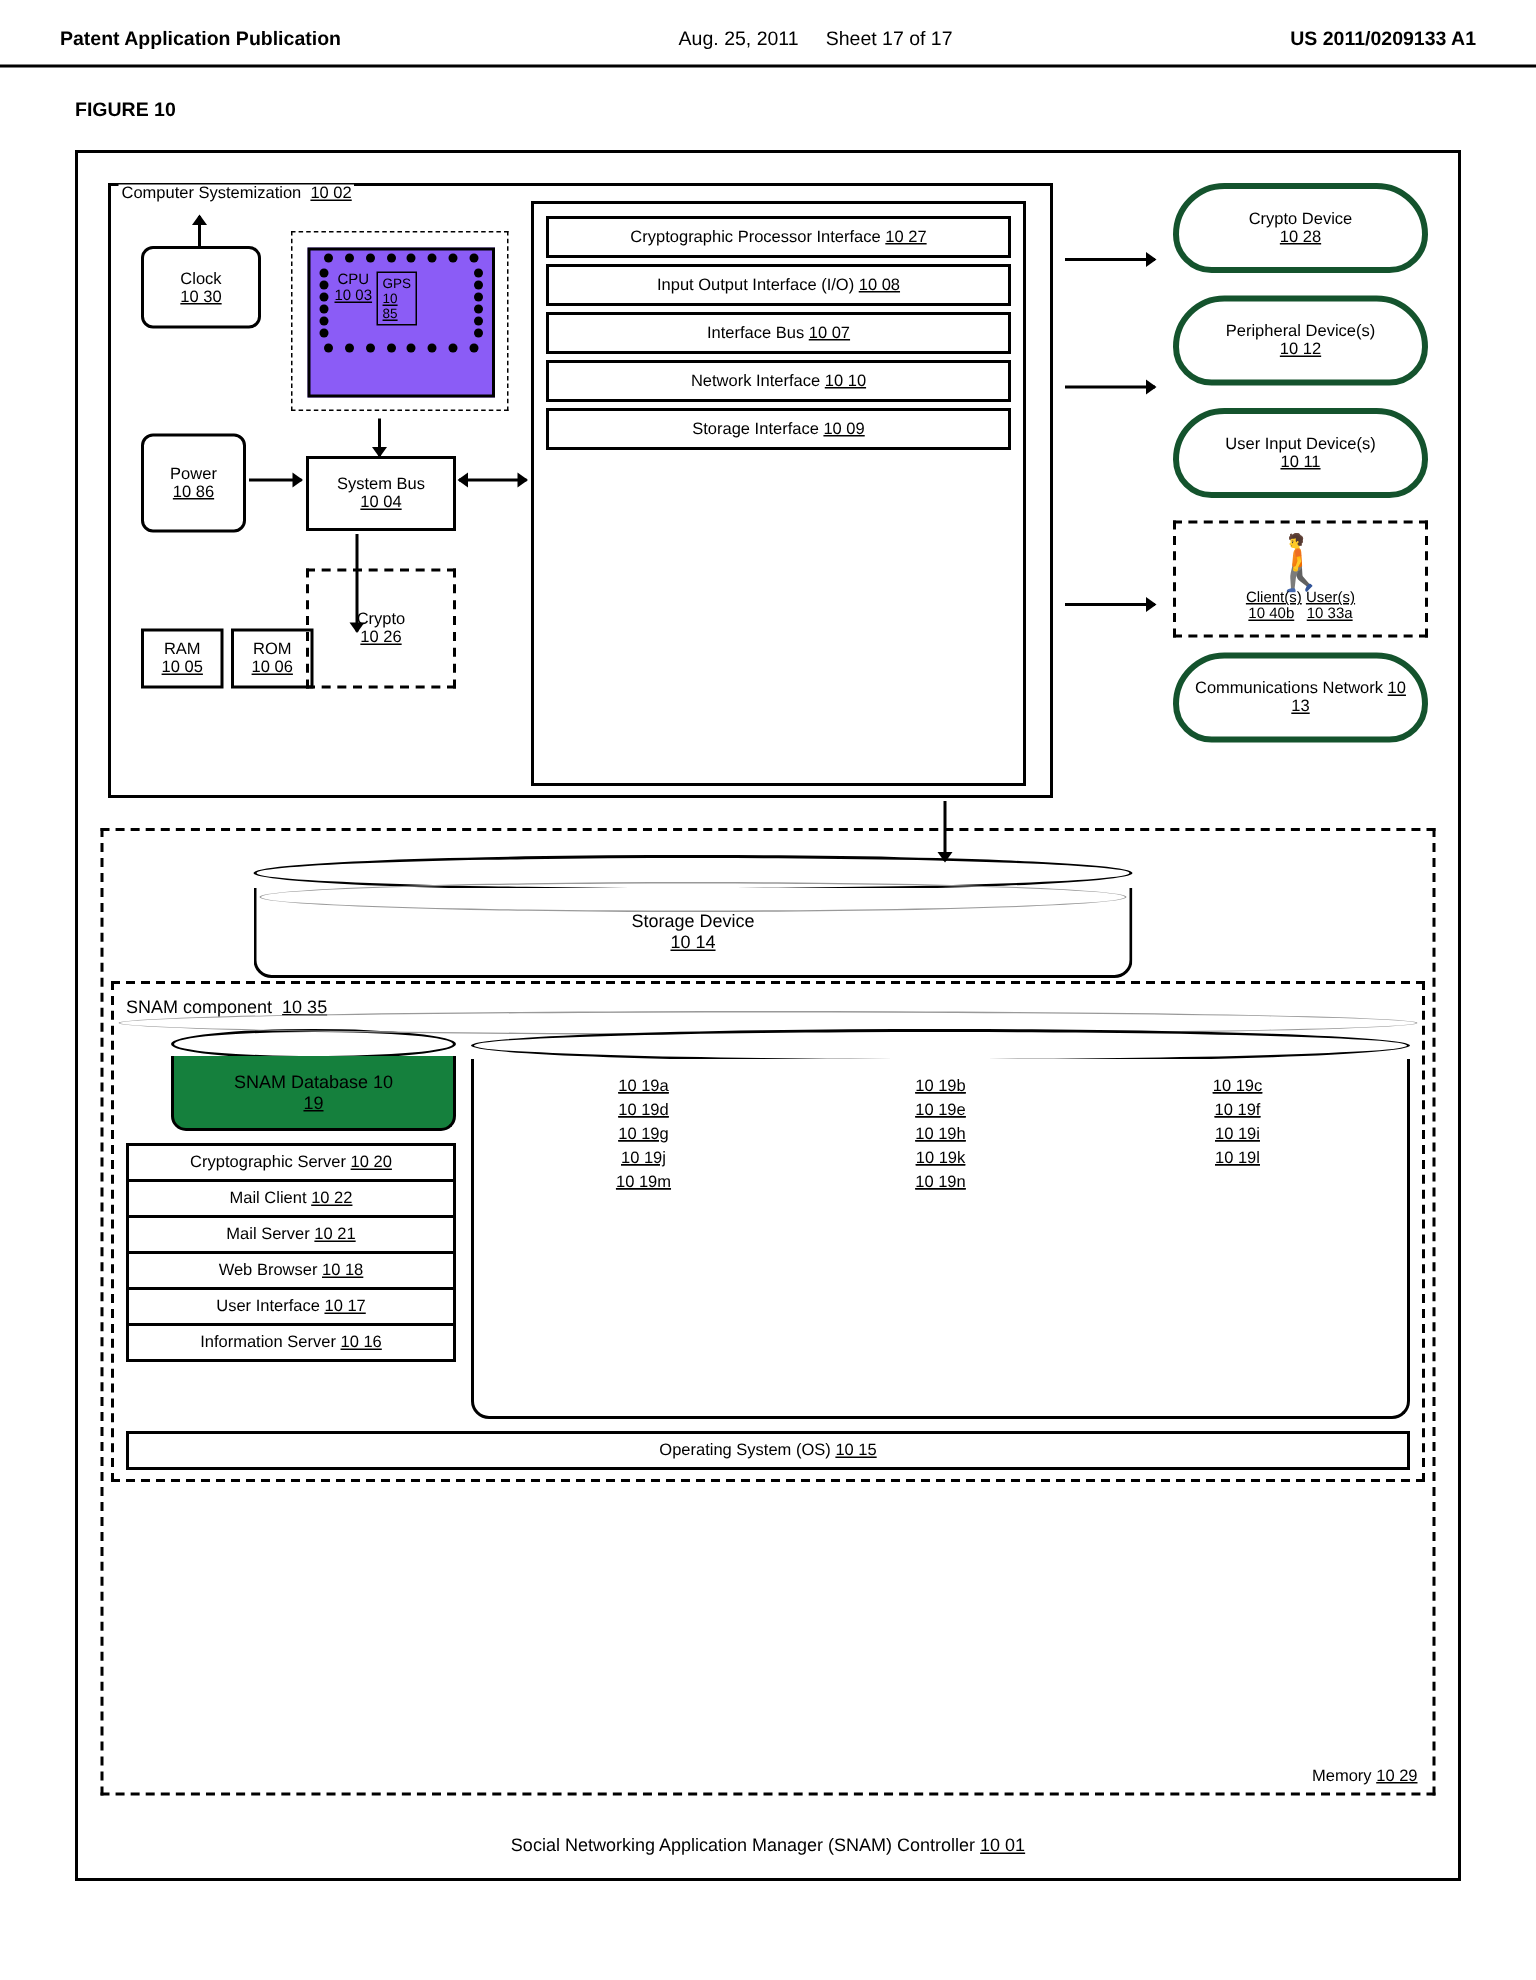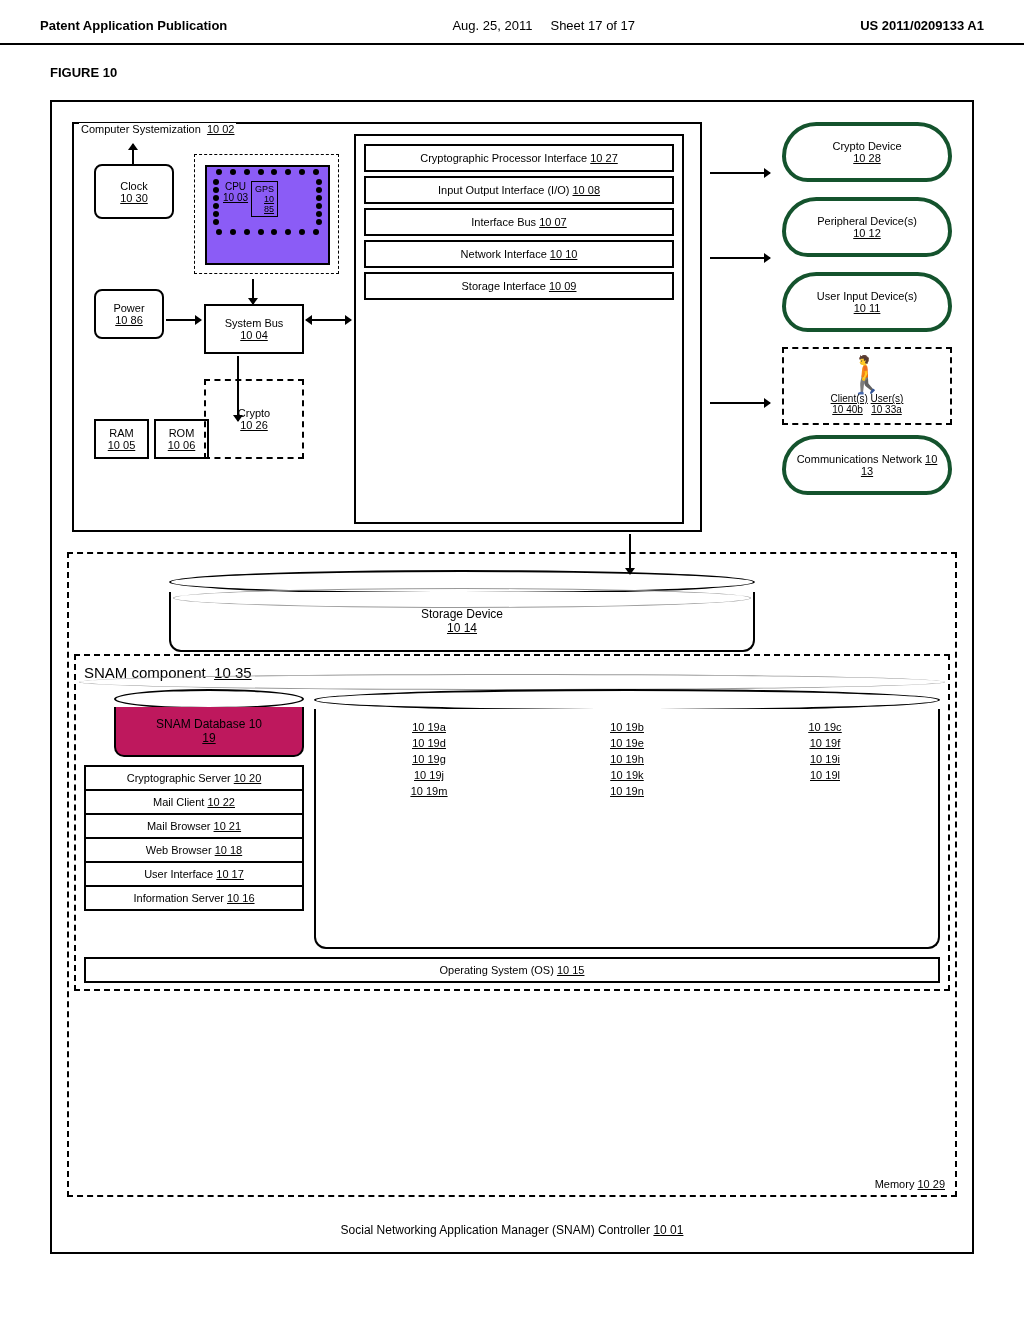--- a/index.html
+++ b/index.html
@@ -84,21 +84,21 @@
       text-align: center;
       font-size: 11px;
     }
 
     
     .power-box {
       position: absolute;
       top: 165px;
       left: 20px;
       width: 70px;
-      height: 50px;
+      height: 66px;
       border: 2px solid #000;
       border-radius: 8px;
       display: flex;
       flex-direction: column;
       align-items: center;
       justify-content: center;
       text-align: center;
       font-size: 11px;
     }
 
@@ -164,21 +164,21 @@
       width: 6px;
       height: 6px;
       background: #000;
       border-radius: 50%;
     }
 
     .gps-block {
       border: 1px solid #000;
       font-size: 9px;
       padding: 2px 3px;
-      text-align: right;
+      text-align: left;
     }
 
     
     .system-bus-box {
       position: absolute;
       top: 180px;
       left: 130px;
       width: 100px;
       height: 50px;
       border: 2px solid #000;
@@ -554,46 +554,46 @@
 
         <div style="border: 2px solid #000; border-top: none; border-radius: 0 0 12px 12px; height: 60px; display:flex; flex-direction:column; align-items:center; justify-content:center; background:#fff;">
           <span>Storage Device</span>
           <u><span>10 14</span></u>
         </div>
       </div>
 
       <div class="arrow-down" style="position:absolute; top:-20px; left:560px; height:40px;"></div>
 
       <div style="position:absolute; top:100px; left:5px; right:5px; border: 2px dashed #000; padding: 8px;">
-        <div style="font-size:15px; margin-bottom:8px;">
+        <div style="font-size:12px; margin-bottom:8px;">
           <span>SNAM component</span>&nbsp;
           <u><span>10 35</span></u>
         </div>
 
         <div style="display:flex; gap:10px;">
 
           <div style="display:flex; flex-direction:column; width:220px;">
 
             <div style="margin-bottom:8px; margin-left:30px;">
               <div style="border: 2px solid #000; border-radius: 50%; height: 20px; margin-bottom: -2px; background:#fff;"></div>
               <div style="border: 1px solid #999; border-radius: 50%; height: 16px; margin: 0 3px; position:absolute; top:18px; left:0; right:0;"></div>
-              <div style="border: 2px solid #000; border-top:none; border-radius:0 0 10px 10px; min-height:50px; display:flex; flex-direction:column; align-items:center; justify-content:center; background:#be185d; padding:4px;">
+              <div style="border: 2px solid #000; border-top:none; border-radius:0 0 10px 10px; min-height:50px; display:flex; flex-direction:column; align-items:center; justify-content:center; background:#15803d; padding:4px;">
                 <span>SNAM Database 10</span>
                 <u><span>19</span></u>
               </div>
             </div>
 
             <div class="sw-box">
               <span>Cryptographic Server</span>&nbsp;<u><span>10 20</span></u>
             </div>
             <div class="sw-box">
               <span>Mail Client</span>&nbsp;<u><span>10 22</span></u>
             </div>
             <div class="sw-box">
-              <span>Mail Browser</span>&nbsp;<u><span>10 21</span></u>
+              <span>Mail Server</span>&nbsp;<u><span>10 21</span></u>
             </div>
             <div class="sw-box">
               <span>Web Browser</span>&nbsp;<u><span>10 18</span></u>
             </div>
             <div class="sw-box">
               <span>User Interface</span>&nbsp;<u><span>10 17</span></u>
             </div>
             <div class="sw-box">
               <span>Information Server</span>&nbsp;<u><span>10 16</span></u>
             </div>

